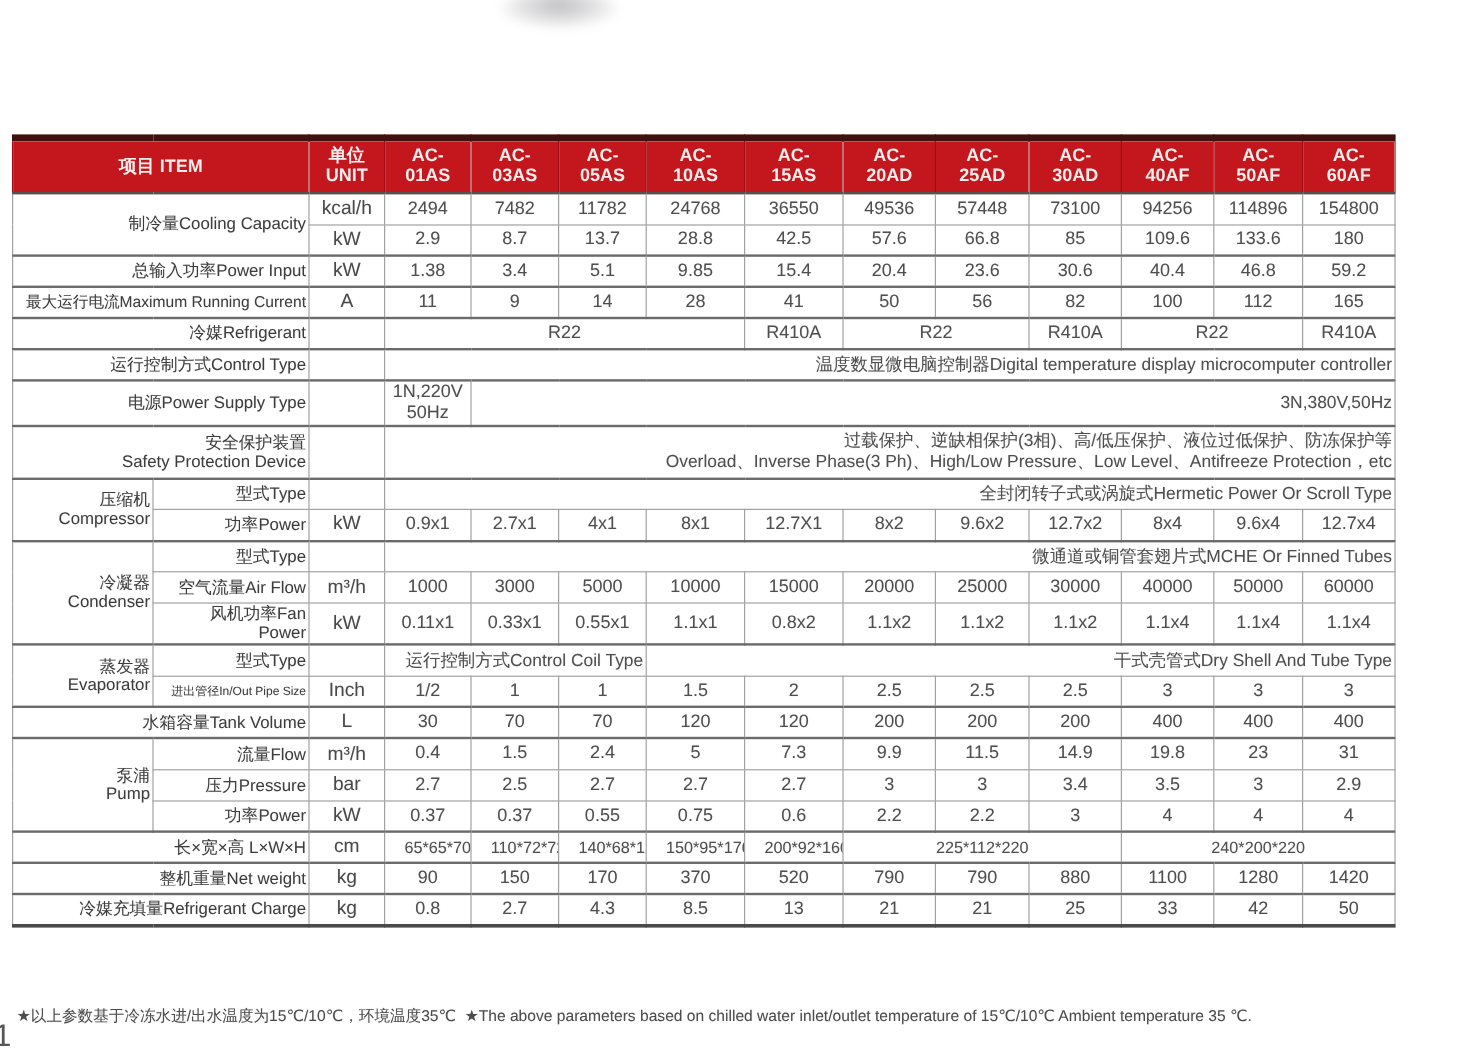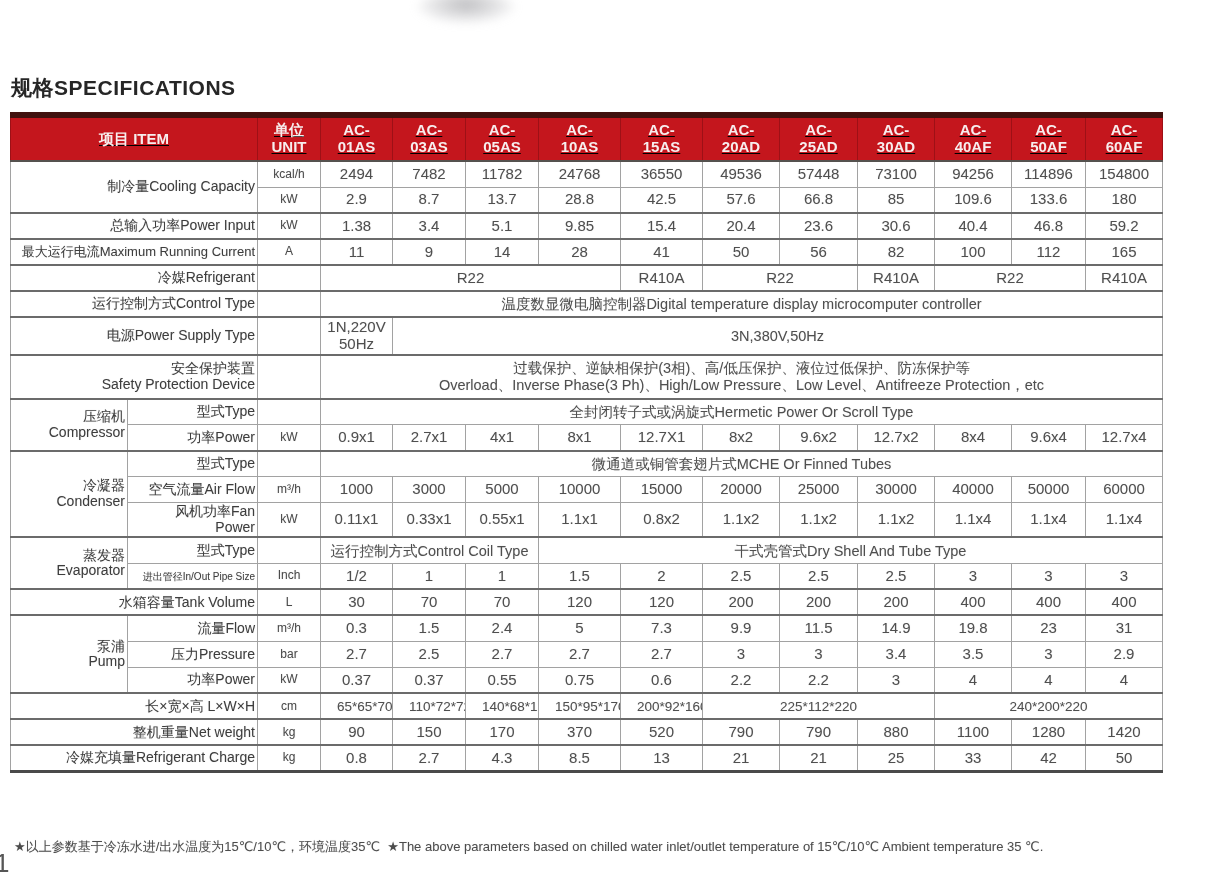--- a/index.html
+++ b/index.html
@@ -27,57 +27,56 @@
     border-left:1px solid #6f6f6f; border-right:1px solid #6f6f6f;
     border-top:6px solid #41110e; border-bottom:3px solid #4a4a4a;
   }
   .spec-table td {
     border:1px solid #a2a2a2;
     font-size:15px; color:#4f4f4f; text-align:center; vertical-align:middle;
     line-height:1.12; padding:1px 2px; overflow:hidden;
     text-shadow:0 0 1px rgba(110,110,110,0.25);
   }
   .spec-table tr { height:26px; }
-  tr.head { height:46px;text-decoration:underline; }
+  tr.head { height:46px; }
   tr.r-supply { height:24px; }
   tr.r-safety { height:44px;margin-top:13px; }
   tr.head td {
     background:#c4161d; color:#f7eeee; font-weight:bold; font-size:15px;
     border:1px solid #9e1016; border-bottom:2px solid #55524f;
     text-shadow:none;
   }
   tr.sec td { border-top:2px solid #6b6b6b; }
   .pl { white-space:pre-line; }
   td.lbl, td.grp, td.sub {
     text-align:right; padding-left:9px; color:#3d3d3d; font-size:14px;
   }
   td.fs13 { font-size:13px; padding-left:6px; }
   td.fs11 { font-size:10px; padding-left:4px; }
-  td.unit { font-size:12px; color:#4a4a4a; }
+  td.unit { font-size:16px; color:#4a4a4a; }
   td.v { font-size:15px; }
   td.dim { font-size:13.5px; padding:1px 16px; }
-  td.wide { font-size:14.5px; }
+  td.wide { font-size:14.5px;text-align:right; }
   .notes {
     position:absolute; left:14px; top:797px; width:1196px;
     font-size:13px; color:#4c4c4c; line-height:1.55; white-space:pre-wrap;
     text-shadow:0 0 1px rgba(110,110,110,0.25);
   }
   .page-number {
     position:absolute; left:-5px; top:848px;
     font-size:26px; color:#565656;
   }
 </style>
 </head>
 <body>
 
 <div class="page">
 
   <div class="photo-blob"></div>
 
-  <div class="title">规格SPECIFICATIONS</div>
 
   <table class="spec-table">
     <colgroup>
       <col style="width:117px">
         <col style="width:130px">
         <col style="width:63px">
       <col style="width:72px">
         <col style="width:73px">
         <col style="width:73px">
       <col style="width:82px">
@@ -313,21 +312,21 @@
           <td class="v">400</td>
           <td class="v">400</td>
           <td class="v">400</td>
         </tr>
 
     <tr class="sec">
       <td class="grp pl" rowspan="3">泵浦
 Pump</td>
       <td class="sub">流量Flow</td>
       <td class="unit">m³/h</td>
-    <td class="v">0.3</td>
+    <td class="v">0.4</td>
           <td class="v">1.5</td>
           <td class="v">2.4</td>
           <td class="v">5</td>
           <td class="v">7.3</td>
           <td class="v">9.9</td>
           <td class="v">11.5</td>
           <td class="v">14.9</td>
           <td class="v">19.8</td>
           <td class="v">23</td>
           <td class="v">31</td>

